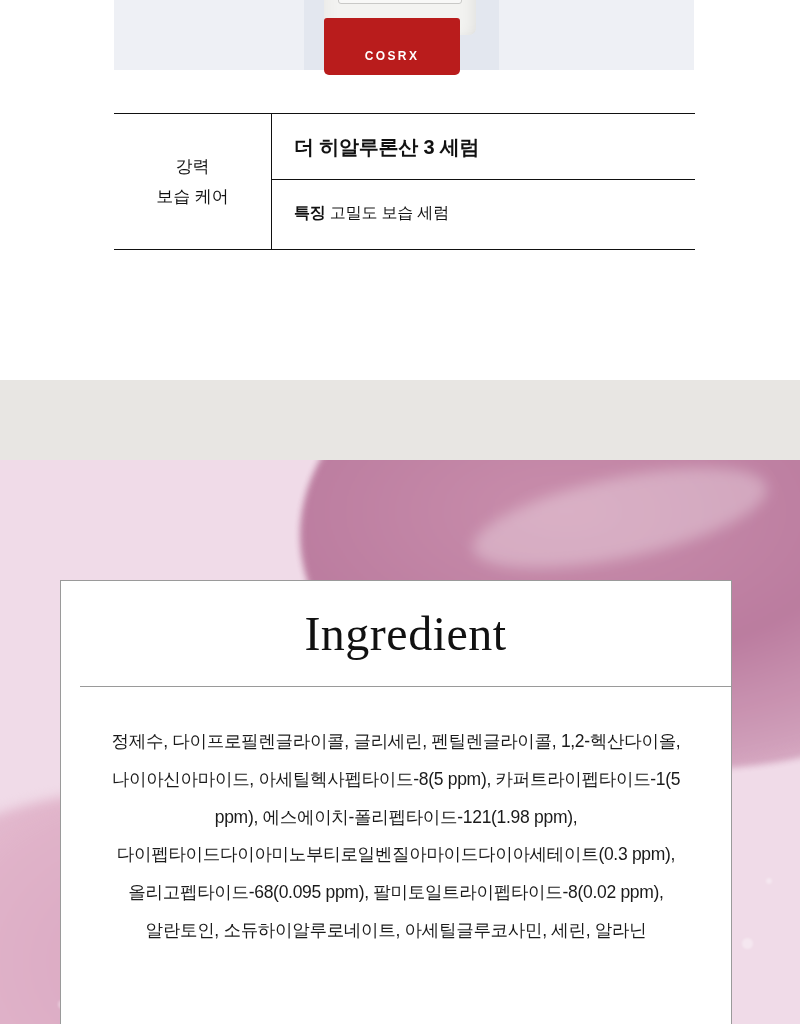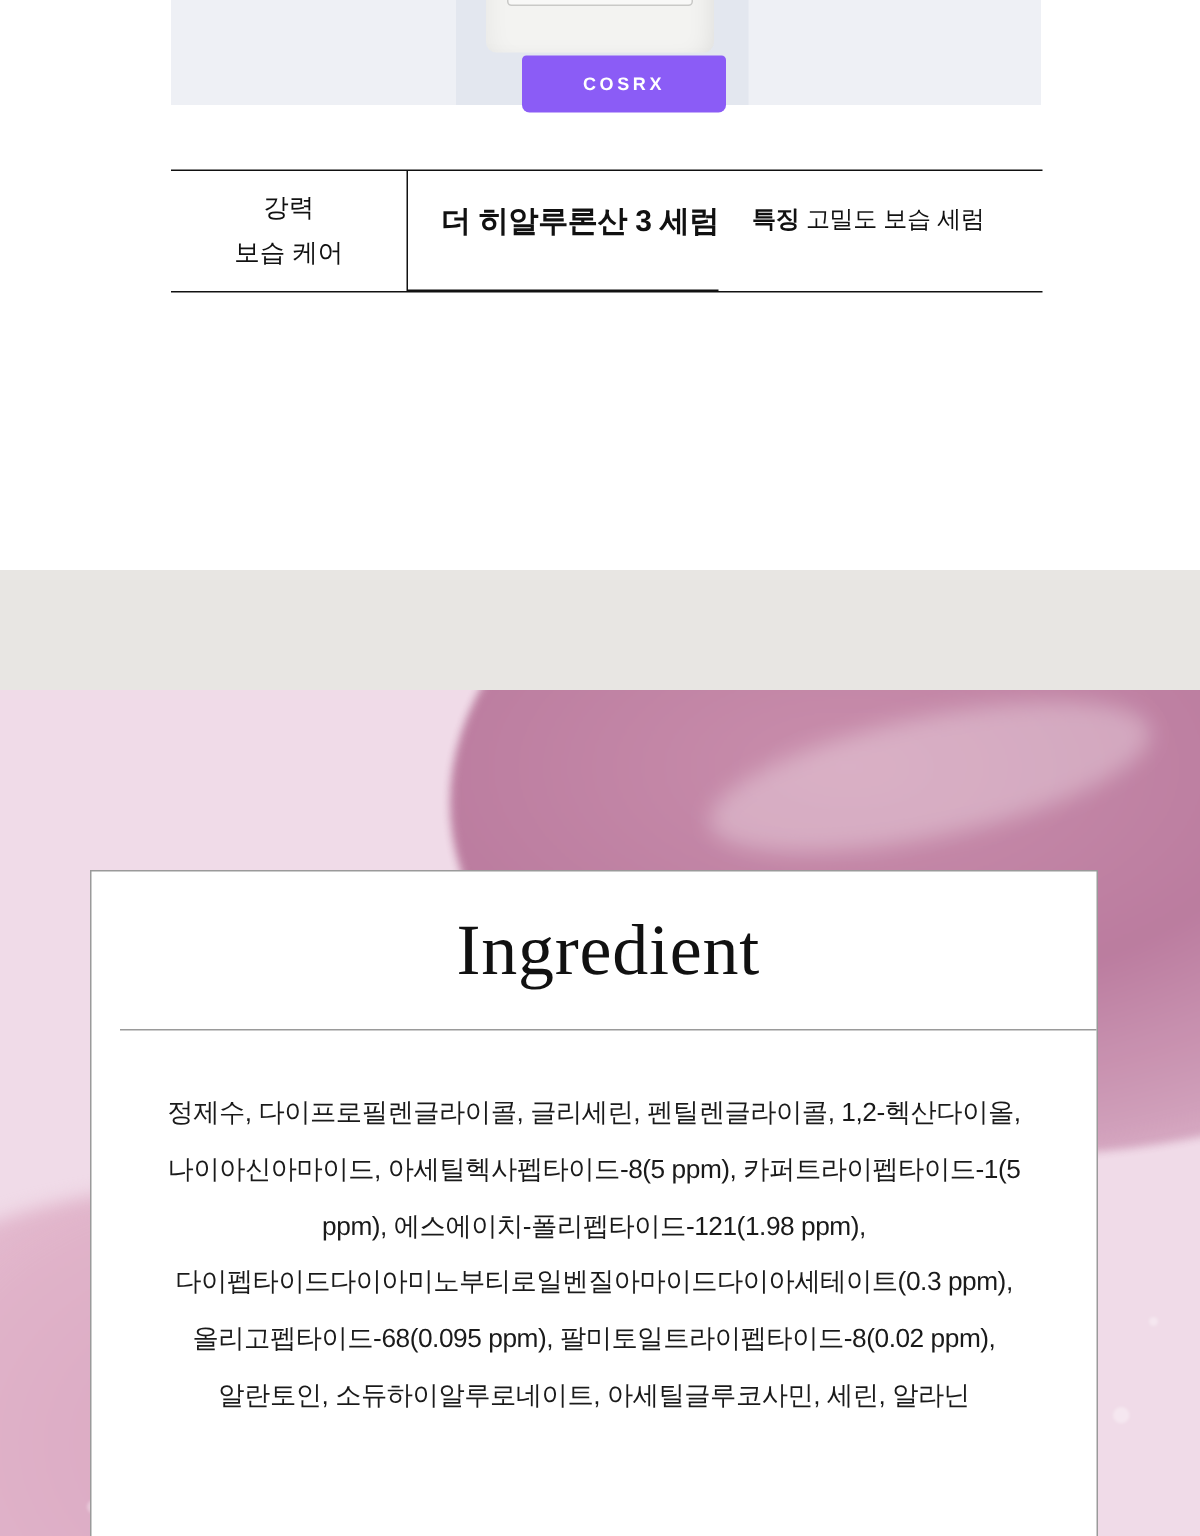--- a/index.html
+++ b/index.html
@@ -66,25 +66,25 @@
     top: 0;
     width: 152px;
     height: 225px;
     background: #f3f3f1;
     border-radius: 5px 5px 7px 7px;
     box-shadow: inset -10px 0 18px -10px rgba(0,0,0,0.10),
                 inset 10px 0 18px -10px rgba(0,0,0,0.06);
   }
   .bottle-cap {
     position: absolute;
-    left: 24px;
+    left: 0;
     bottom: 0;
     width: 136px;
-    height: 38px;
-    background: #8b5cf6;
+    height: 57px;
+    background: #b91c1c;
     border-radius: 3px 3px 5px 5px;
   }
   .label-box {
     position: absolute;
     left: 14px;
     top: 150px;
     width: 124px;
     height: 44px;
     border: 1px solid #c9c9c7;
     border-radius: 3px;
@@ -125,21 +125,21 @@
     text-align: center;
     color: #111;
     font-size: 17px;
     line-height: 1.75;
     padding: 10px 0;
     box-sizing: border-box;
   }
   .info-right {
     flex: 1 1 auto;
     display: flex;
-    flex-direction: row;
+    flex-direction: column;
   }
   .info-row-title {
     padding: 20px 0 18px 22px;
     font-size: 20px;
     font-weight: bold;
     color: #111;
     border-bottom: 1px solid #111111;
     letter-spacing: -0.2px;
   }
   .info-row-detail {

